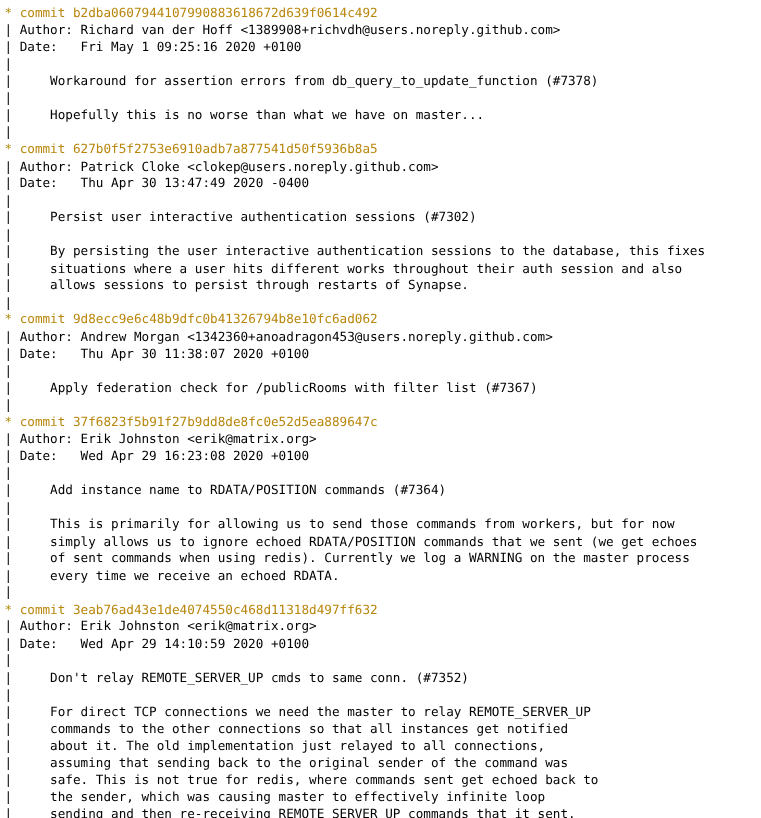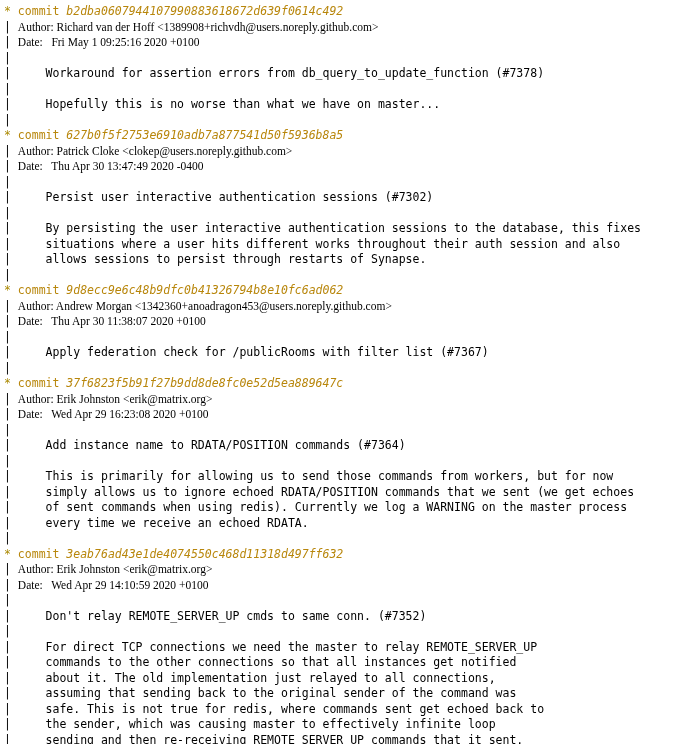--- a/index.html
+++ b/index.html
@@ -30,25 +30,23 @@
   }
   .star {
     color: #aa8800;
   }
   .commit-kw {
     color: #b8860b;
     text-align: right;
   }
   .commit-hash {
     color: #b8860b;
-    font-style: italic;
   }
   .meta {
     color: #000000;
-    font-family: Liberation Serif, serif;
   }
   .body-text {
     color: #000000;
   }
   .blank {
     color: #000000;
   }
 </style>
 </head>
 <body>

